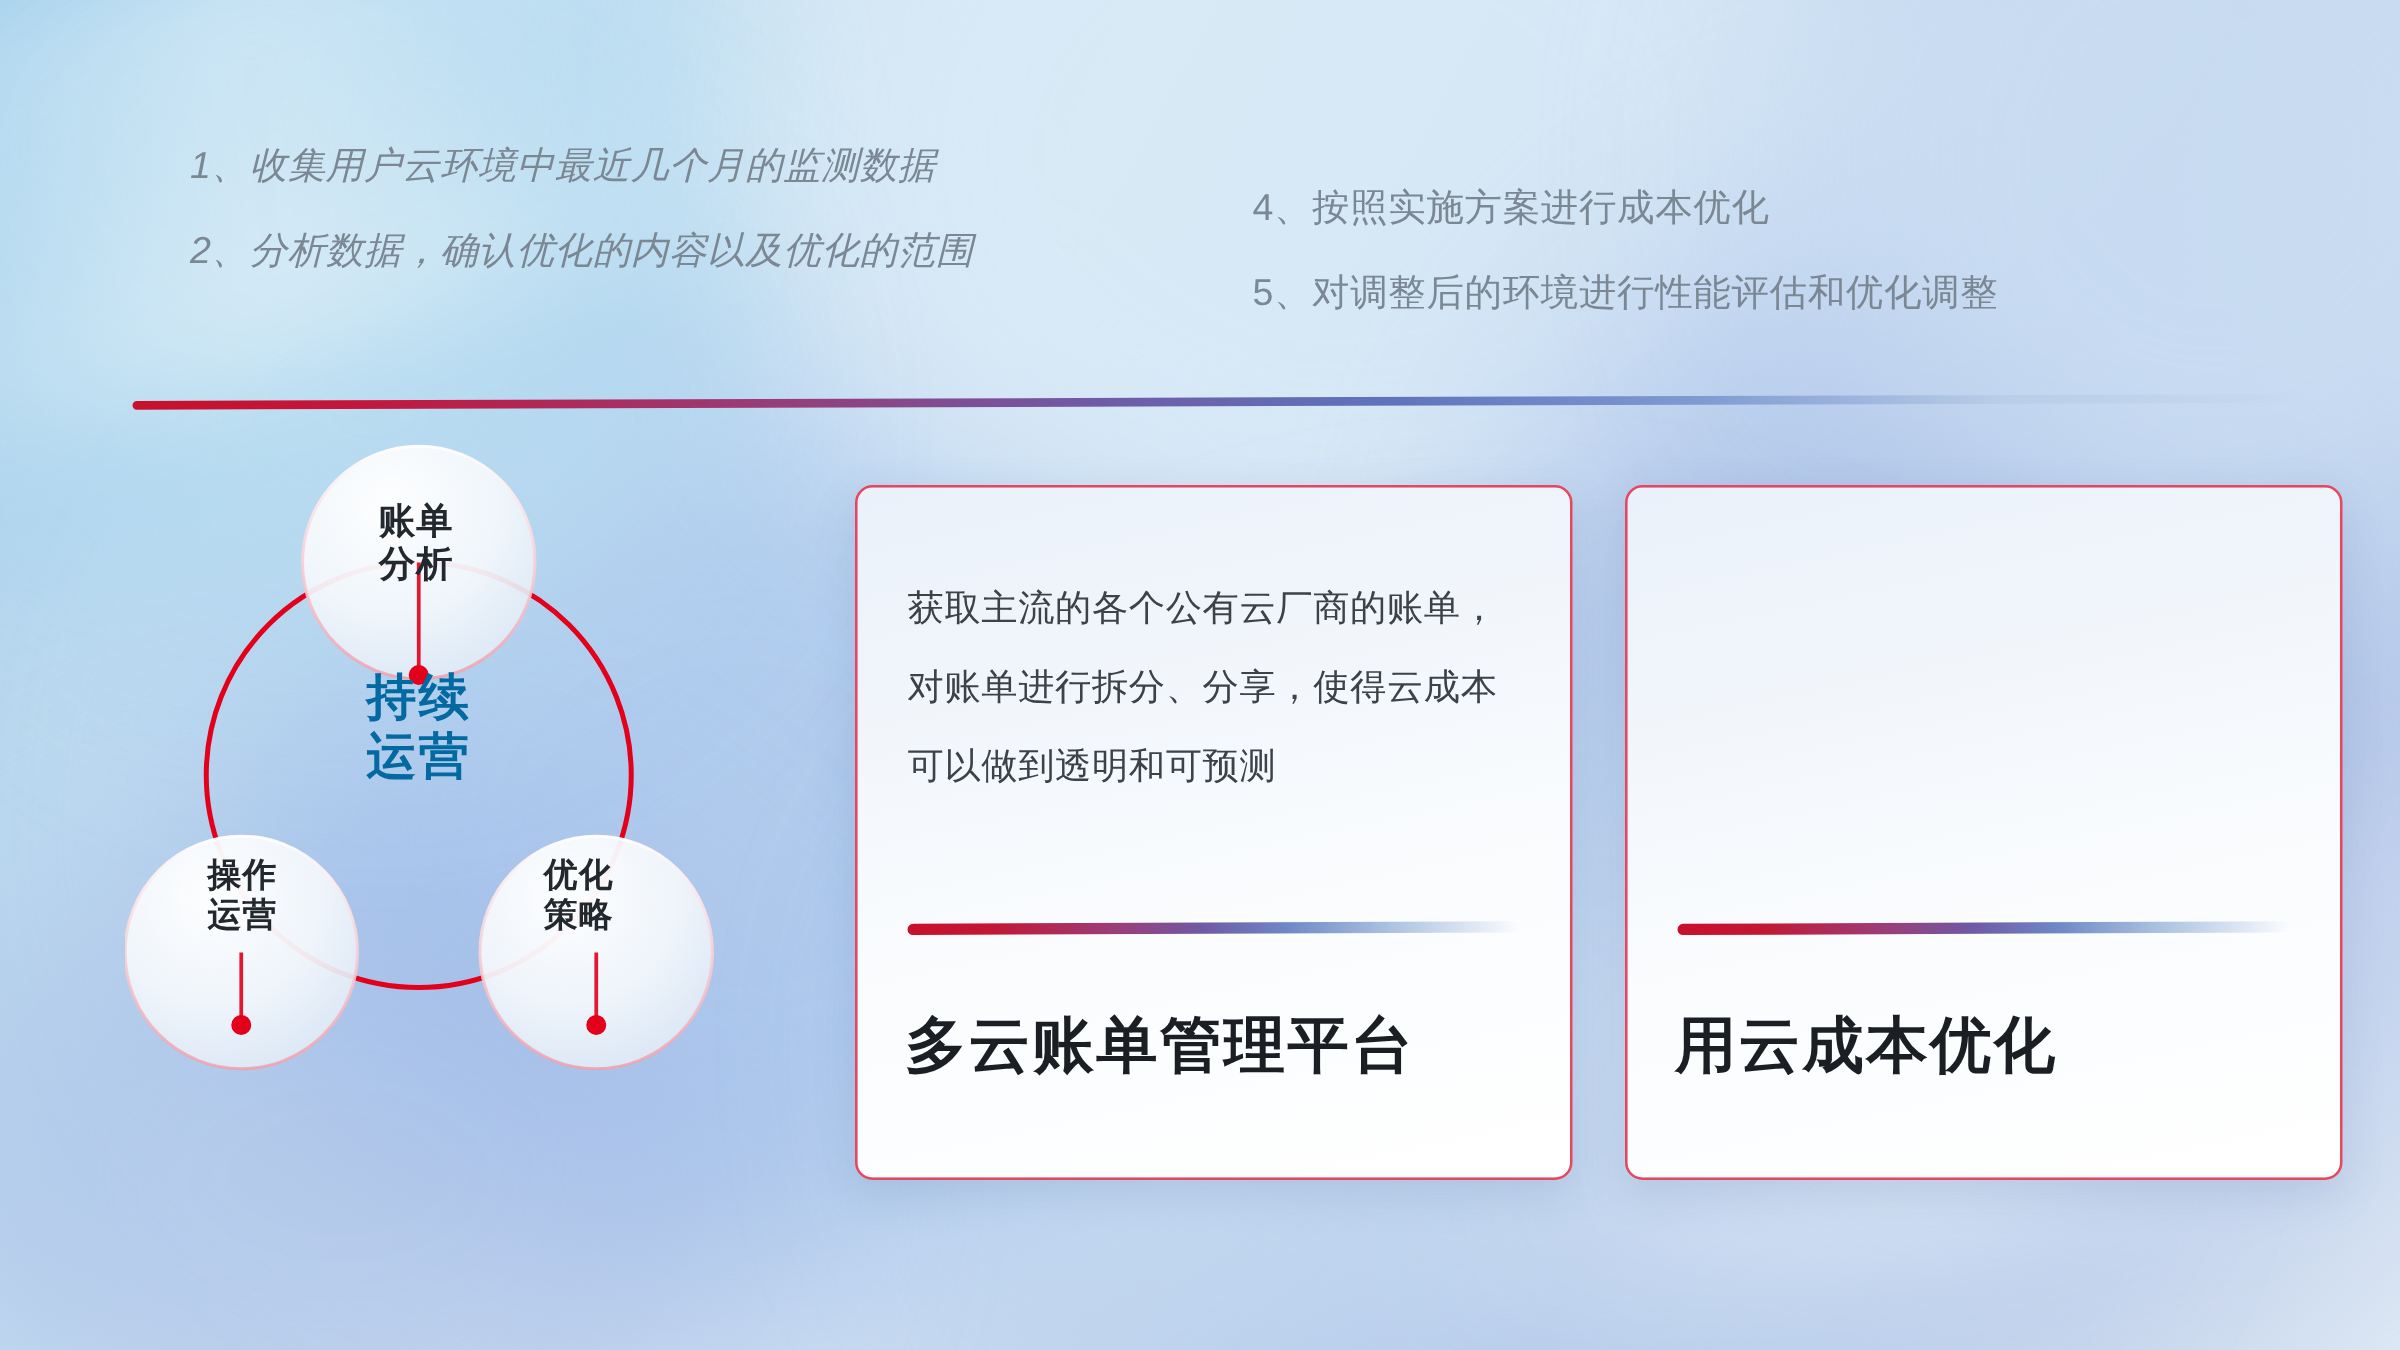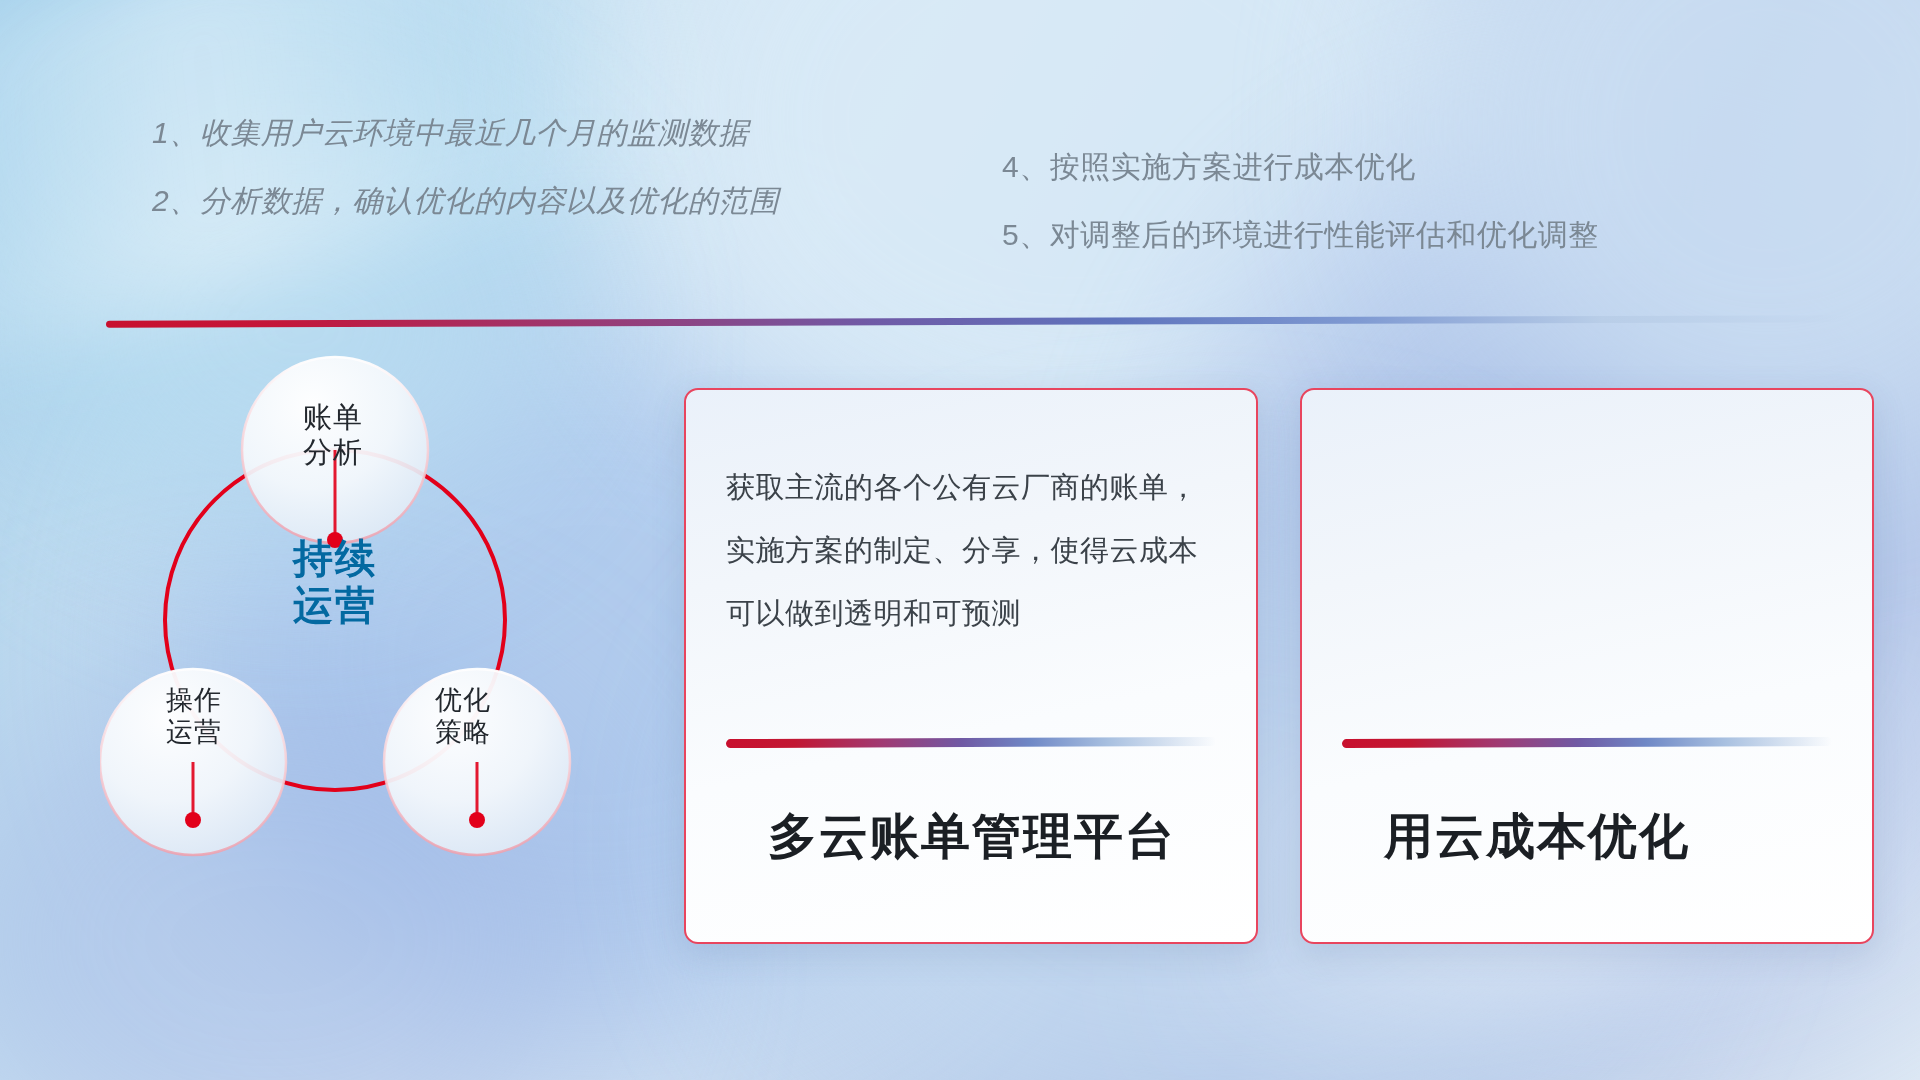--- a/index.html
+++ b/index.html
@@ -60,21 +60,21 @@
     position:absolute;left:106px;top:318px;width:1740px;height:7px;
     background:linear-gradient(90deg,#c8102e 0%,#c4163a 10%,#9a3a74 28%,#6f5aa6 44%,#5f74bd 58%,#7f9ad2 72%,#b9cee8 86%,rgba(210,226,242,0) 100%);
     border-radius:4px;
     transform:skewY(-0.18deg);
   }
 
   
   #venn{position:absolute;left:100px;top:350px;width:520px;height:600px;}
   #venn svg{position:absolute;left:0;top:0;}
   .c-label{
-    position:absolute;text-align:center;color:#23282e;font-weight:400;
+    position:absolute;text-align:center;color:#23282e;font-weight:700;
     line-height:1.20;letter-spacing:1px;
   }
   .c-top{left:148px;top:50px;width:170px;font-size:29px;}
   .c-bl{left:14px;top:334px;width:160px;font-size:27px;}
   .c-br{left:283px;top:334px;width:160px;font-size:27px;}
   .c-center{
     left:140px;top:185px;width:190px;font-size:40px;font-weight:700;
     color:#0369a1;line-height:1.18;letter-spacing:2px;
   }
 
@@ -94,21 +94,20 @@
   }
   .card-rule{
     position:absolute;left:40px;top:348px;width:490px;height:9px;border-radius:5px;
     background:linear-gradient(90deg,#c8102e 0%,#c21733 14%,#a03a73 32%,#7059a4 48%,#6f88c6 62%,#a8c0e0 78%,rgba(223,233,244,0) 100%);
     transform:skewY(-0.25deg);
   }
   .card-title{
     position:absolute;left:38px;top:414px;right:20px;
     font-size:49px;font-weight:700;color:#1b1f24;letter-spacing:2px;
     white-space:nowrap;
-    margin-left:44px;
   }
 </style>
 </head>
 <body>
 
 <div id="bg">
   <div class="bg-base"></div>
   <div class="blob b1"></div>
   <div class="blob b2"></div>
   <div class="blob b3"></div>
@@ -182,21 +181,21 @@
     <div>运营</div>
   </div>
 
   <div class="c-label c-br">
     <div>优化</div>
     <div>策略</div>
   </div>
 </div>
 
 <div class="card" id="card-1">
-  <div class="card-body">获取主流的各个公有云厂商的账单，实施方案的制定、分享，使得云成本可以做到透明和可预测</div>
+  <div class="card-body">获取主流的各个公有云厂商的账单，对账单进行拆分、分享，使得云成本可以做到透明和可预测</div>
   <div class="card-rule"></div>
   <div class="card-title">多云账单管理平台</div>
 </div>
 
 <div class="card" id="card-2">
   <div class="card-rule"></div>
   <div class="card-title">用云成本优化</div>
 </div>
 
 </body></html>

